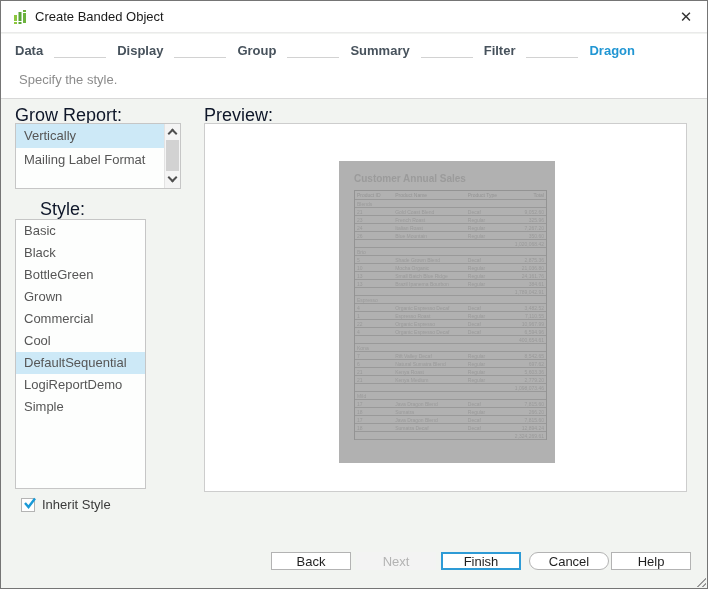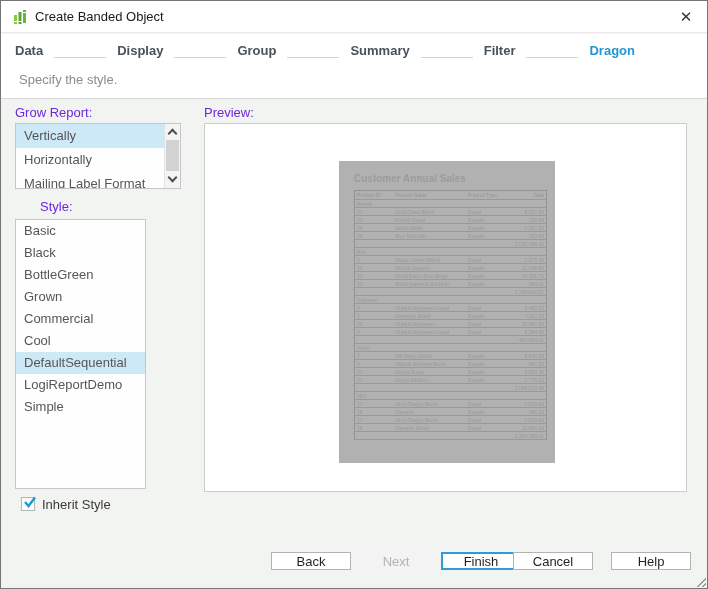--- a/index.html
+++ b/index.html
@@ -34,21 +34,21 @@
     background:#ffffff; border-bottom:1px solid #d8d8d8;
   }
   .steps { display:flex; align-items:flex-end; padding:9px 0 0 14px; }
   .step { font-size:13px; font-weight:bold; color:#47525c; white-space:nowrap; }
   .step.active { color:#2196d3; }
   .step-line { width:52px; height:1px; background:#d2d2d2; margin:0 11px; }
   .subtitle { margin:14px 0 0 18px; font-size:13px; color:#8c8c8c; }
 
   
   .body { position:absolute; left:0; top:98px; right:0; bottom:0; background:#f2f4f1; }
-  .field-label { position:absolute; font-size:13px; color:#6d28d9; }
+  .field-label { position:absolute; font-size:18px; color:#0f172a; }
 
   
   .listbox {
     position:absolute; background:#fdfefd; border:1px solid #c6c6c6; overflow:hidden;
   }
   .list-item {
     height:22px; line-height:22px; padding-left:8px;
     font-size:13px; color:#565656; white-space:nowrap; overflow:hidden;
   }
   .grow-list .list-item { height:24px; line-height:24px; }
@@ -81,36 +81,36 @@
     border:1px solid rgba(110,110,110,.45); border-bottom:none;
   }
   .prow { display:flex; height:8px; border-bottom:1px solid rgba(110,110,110,.35); font-size:5px; line-height:8px; color:#9a9a9a; overflow:hidden; }
   .prow.phead { color:#949494; height:9px; line-height:9px; }
   .pc { overflow:hidden; white-space:nowrap; padding:0 2px; }
   .pc.c0 { width:20%; } .pc.c1 { width:38%; } .pc.c2 { width:26%; }
   .pc.c3 { width:16%; text-align:right; }
   .pc.full { width:100%; } .pc.total { width:100%; text-align:right; }
 
   
-  .checkbox-row { position:absolute; left:20px; top:398px; display:flex; }
+  .checkbox-row { position:absolute; left:20px; top:398px; display:flex; align-items:center; }
   .checkbox { position:relative; width:14px; height:14px; background:#fff; border:1px solid #b4b4b4; }
   .checkbox svg { position:absolute; left:1px; top:-3px; overflow:visible; }
   .checkbox-label { margin-left:7px; font-size:13px; color:#3a3a3a; }
 
   
   .btn {
     position:absolute; top:453px; width:80px; height:18px;
     background:#ffffff; border:1px solid #b3b3b3;
     font-size:13px; color:#1f1f1f; font-family:"Liberation Sans",sans-serif;
     display:flex; align-items:center; justify-content:center; cursor:pointer;
   }
   .btn.back   { left:270px; }
   .btn.next   { left:355px; background:#f3f3f3; border-color:#f3f3f3; color:#b3b3b3; cursor:default; }
   .btn.finish { left:440px; border:2px solid #2e9bd6; }
-  .btn.cancel { left:512px; }
+  .btn.cancel { left:528px;border-radius:9px; }
   .btn.help   { left:610px; }
 
   .resize-grip {
     position:absolute; right:1px; bottom:1px; width:13px; height:13px;
     background:
       linear-gradient(135deg, transparent 0 62%, #9a9a9a 62% 70%, transparent 70% 82%, #9a9a9a 82% 90%, transparent 90%);
   }
 </style>
 </head>
 <body>
@@ -145,21 +145,20 @@
       <span class="step active">Dragon</span>
     </div>
     <div class="subtitle">Specify the style.</div>
   </div>
 
   <div class="body">
 
     <span class="field-label" style="left:14px; top:6px;">Grow Report:</span>
     <div class="listbox grow-list" style="left:14px; top:24px; width:166px; height:66px;">
       <div class="list-item selected">Vertically</div>
-        <div class="list-item">Horizontally</div>
         <div class="list-item">Mailing Label Format</div>
         <div class="vscroll">
         <span class="scroll-arrow up">
             <span class="chev"></span>
           </span>
         <span class="scroll-thumb"></span>
         <span class="scroll-arrow down">
             <span class="chev"></span>
           </span>
       </div>

